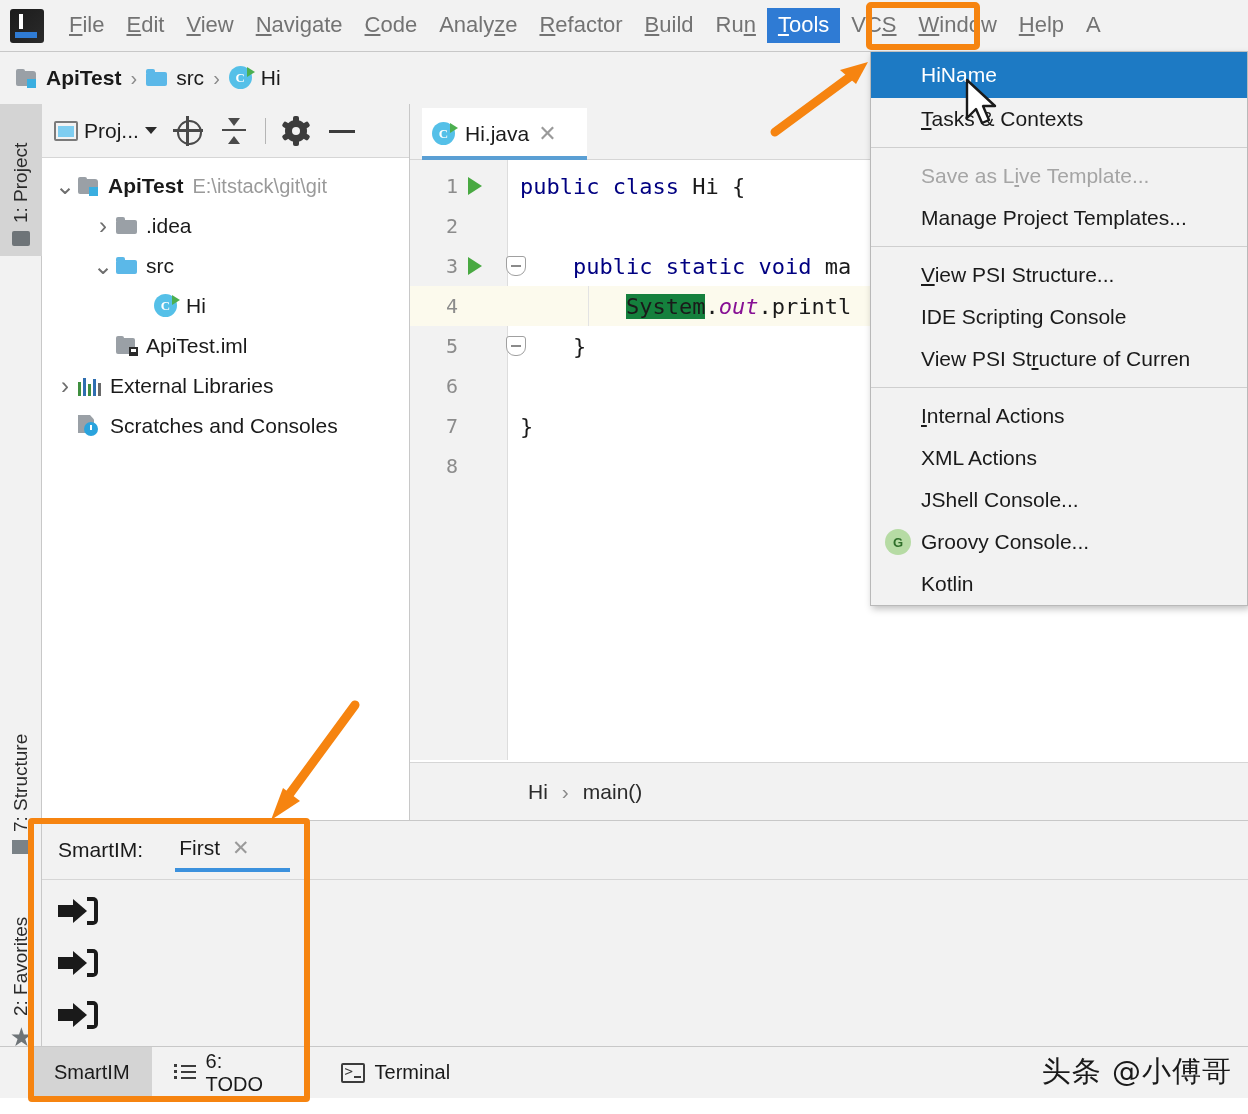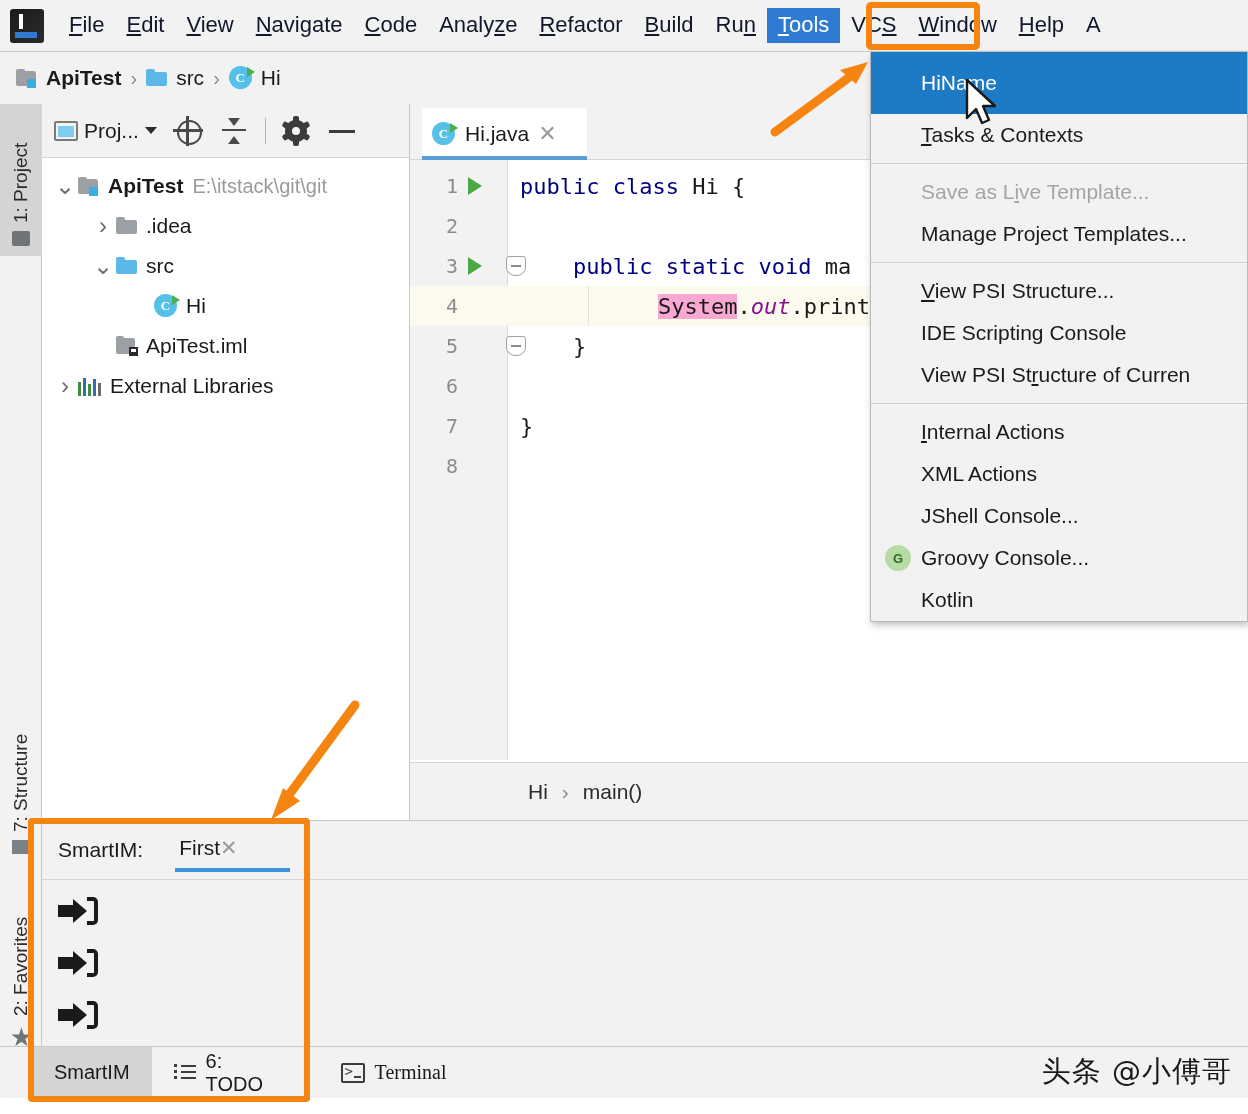--- a/index.html
+++ b/index.html
@@ -24,21 +24,21 @@
   }
   .ij-logo::before {
     content: ""; position: absolute; left: 9px; top: 5px;
     width: 4px; height: 15px; background: #fff;
   }
   .ij-logo::after {
     content: ""; position: absolute; left: 5px; bottom: 5px;
     width: 22px; height: 6px; background: #2f7bd4;
   }
   .menu-item {
-    font-size: 22px; color: #0f172a; padding: 4px 11px;
+    font-size: 22px; color: #737373; padding: 4px 11px;
     white-space: nowrap; line-height: 1.2; position: relative;
   }
   .menu-item .mn { text-decoration: underline; }
   .menu-item.selected { background: #2f7bd4; color: #ffffff; }
   .menu-item.selected .mn { text-decoration: underline; }
 
   
   .topcrumb {
     position: absolute; left: 0; top: 52px; width: 1248px; height: 52px;
     background: #f2f2f2; display: flex; align-items: center; padding-left: 16px;
@@ -153,38 +153,38 @@
   .lnum { position:absolute; left: 0; width: 48px; text-align:right; font-size:20px; color:#8c8c8c;
           font-family:"DejaVu Sans Mono", monospace;}
   .runmark { position:absolute; left: 58px; width:0;height:0;
     border-left: 14px solid #49a942; border-top: 9px solid transparent; border-bottom: 9px solid transparent;}
   .foldmark { position:absolute; left: 96px; width: 20px; height: 20px; border:1.5px solid #a0a0a0;
     border-radius: 3px 3px 9px 9px; background:#fff;}
   .foldmark::after { content:""; position:absolute; left:4px; top:8px; width:10px;height:1.5px;background:#8a8a8a;}
   .codetext { position:absolute; left: 110px; font-family:"DejaVu Sans Mono", monospace; font-size:22px; color:#1a1a1a; white-space:pre;}
   .kw { color:#000081; font-weight:normal; }
   .ident { color:#1a1a1a; }
-  .fieldsel { background:#f9a8d4;margin-left:32px; }
+  .fieldsel { background:#15803d; }
   .italicfield { color:#871094; font-style: italic; }
   .row-hl { background:#fcfaed; }
   .indentguide { position:absolute; top:0; width:1px; height:40px; background:#e3e3e3;}
   .crumbbar {
     position:absolute; left:0; bottom:0; width:838px; height:58px; background:#f2f2f2;
     display:flex; align-items:center; padding-left:118px; gap:14px; font-size:21px; color:#2b2b2b;
     border-top:1px solid #d6d6d6;
   }
 
   
   .bottomwin {
     position: absolute; left: 42px; top: 820px; width: 1206px; height: 240px;
     background: #f2f2f2; border-top: 1px solid #c8c8c8;
   }
   .bw-header { height: 58px; display:flex; align-items:center; padding-left: 16px; gap: 36px; position:relative;}
   .bw-title { font-size: 21px; color:#1a1a1a; }
-  .bw-tab { font-size: 21px; color:#1a1a1a; display:flex; align-items:flex-start; position:relative; padding-bottom: 4px;}
+  .bw-tab { font-size: 21px; color:#1a1a1a; display:flex; align-items:flex-start; gap:12px; position:relative; padding-bottom: 4px;}
   .bw-tab .x { color:#9a9a9a; font-size:21px;}
   .bw-tab-underline{position:absolute;left:-4px;bottom:-8px;width:115px;height:4px;background:#3c91dd;}
   .bw-body { height: 182px; background:#f2f2f2; position:relative; border-top:1px solid #d6d6d6;}
   .loginrow { position:absolute; left: 16px; width: 48px; height: 40px; }
   .ic-login { position:relative; width:44px;height:36px; }
   .ic-login .arrow { position:absolute; left:0; top:9px; width:18px;height:12px; background:#1a1a1a;}
   .ic-login .head { position:absolute; left:15px; top:3px; width:0;height:0;
      border-left:14px solid #1a1a1a; border-top:12px solid transparent; border-bottom:12px solid transparent;}
   .ic-login .brack { position:absolute; left:29px; top:1px; width:11px;height:28px;
      border:4px solid #1a1a1a; border-left:none; border-radius:0 5px 5px 0;}
@@ -213,21 +213,21 @@
   .dropdown {
     position: absolute; left: 870px; top: 52px; width: 378px;
     background: #f2f2f2; border: 1px solid #b9b9b9; border-top: none;
     box-shadow: 2px 3px 7px rgba(0,0,0,.25);
     z-index: 40; overflow: hidden;
   }
   .mrow {
     height: 42px; display: flex; align-items: center; padding-left: 50px;
     font-size: 21px; color: #1a1a1a; white-space: nowrap; position: relative;
   }
-  .mrow.first { height: 62px; }
+  .mrow.first { height: 46px; }
   .mrow.hl { background: #1d7ac4; color: #ffffff; }
   .mrow.disabled { color: #a5a5a5; }
   .mrow .u { text-decoration: underline; }
   .msep { height: 1px; background: #cfcfcf; margin: 7px 0; }
   .mrow .licon { position: absolute; left: 14px; width: 26px; height: 26px; }
   .groovy-ic { width: 26px; height: 26px; border-radius: 50%; background: #b6dba4;
     display:flex;align-items:center;justify-content:center; font-size:13px; color:#2f6e2a; font-weight:bold;}
   .kotlin-ic { width: 24px; height: 24px; position: relative; }
   .kotlin-ic .t1{position:absolute;inset:0;background:linear-gradient(135deg,#e44857 0%,#c711e1 45%,#7f52ff 100%);
      clip-path: polygon(0 0, 100% 0, 50% 50%, 100% 100%, 0 100%);}
@@ -398,20 +398,30 @@
             <span class="ico ico-libs">
               <i style="height:14px;background:#3f8f3f"></i>
               <i style="height:18px;background:#2f6fb0"></i>
               <i style="height:12px;background:#3f8f3f"></i>
               <i style="height:17px;background:#2f6fb0"></i>
               <i style="height:13px;background:#6a6a6a"></i>
             </span>
           </span>
           <span class="tname">External Libraries</span>
         </div>
+        <div class="tnode" style="padding-left: 10px;">
+          <span class="twist empty" style="font-size: 24px;"></span>
+          <span style="display: inline-flex; align-items: center;">
+            <span class="ico ico-scratch">
+              <span class="pg"></span>
+              <span class="cl"></span>
+            </span>
+          </span>
+          <span class="tname">Scratches and Consoles</span>
+        </div>
       </div>
   </div>
 
   <div class="editor">
     <div class="tabstrip">
       <div class="etab">
         <span class="ico ico-class" style="margin-right:2px;">
           <span class="circ">C</span>
             <span class="tri"></span>
         </span>
@@ -507,21 +517,21 @@
       <span class="ic-todo">
         <i style="top:1px;"></i>
           <b style="top:0.5px;"></b>
         <i style="top:7px;"></i>
           <b style="top:6.5px;"></b>
         <i style="top:13px;"></i>
           <b style="top:12.5px;"></b>
       </span>
       <span>6: TODO</span>
     </div>
-    <div class="sb-tab" style="margin-left:22px;font-family:Liberation Serif, serif;">
+    <div class="sb-tab" style="margin-left:22px;">
       <span class="ic-term"></span>
       <span>Terminal</span>
     </div>
   </div>
   <div class="watermark">头条 @小傅哥</div>
   <div class="bottomfill"></div>
 
   <div class="dropdown" id="tools-dropdown">
       <div class="mrow hl first">
         <span>HiName</span>

